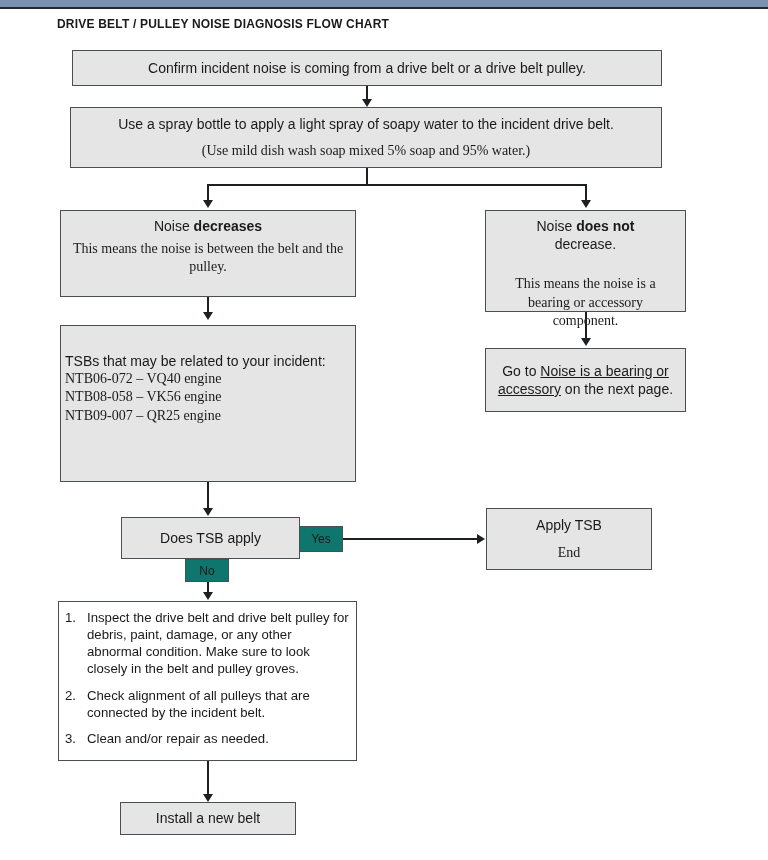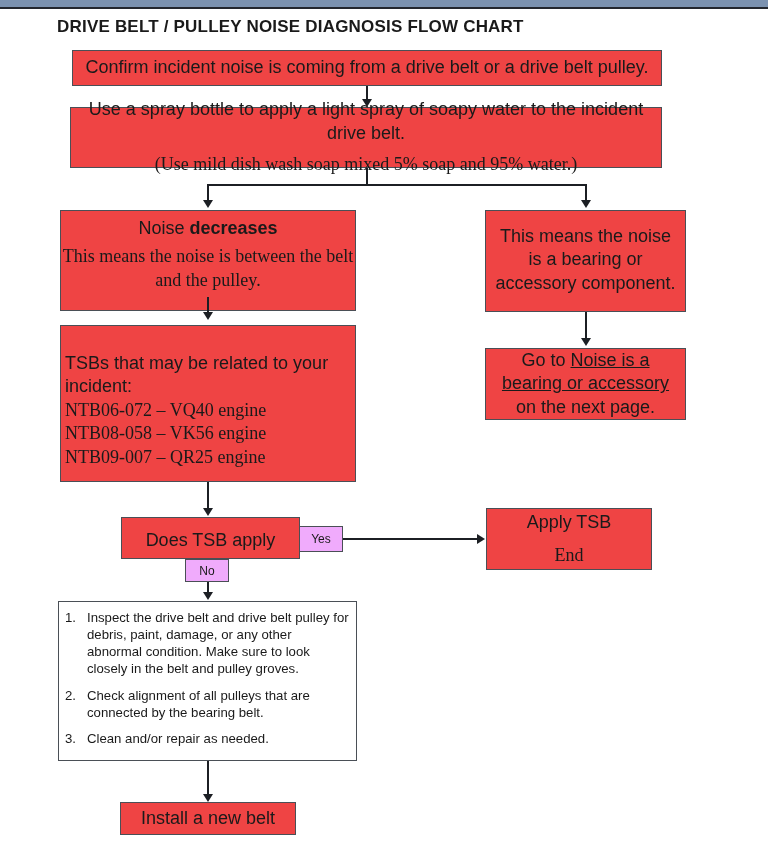--- a/index.html
+++ b/index.html
@@ -32,53 +32,53 @@
     width: 768px;
     height: 2px;
     background: #23272e;
   }
 
   
   #page-title {
     position: absolute;
     left: 57px;
     top: 17px;
-    font-size: 17px;
+    font-size: 12px;
     font-weight: bold;
     letter-spacing: 0.2px;
     white-space: nowrap;
   }
 
   
   .box {
     position: absolute;
     box-sizing: border-box;
     border: 1.6px solid #4a4f56;
-    background: #ef4444;
-    font-size: 18px;
+    background: #e5e5e5;
+    font-size: 14px;
     line-height: 1.30;
     color: #1a1a1a;
     display: flex;
     flex-direction: column;
     justify-content: center;
   }
   .box.center { text-align: center; }
   .box.pad { padding: 5px 9px; }
   .box p { margin: 0; }
   .box p + p { margin-top: 8px; font-family: Liberation Serif, serif; }
 
   b, .bold { font-weight: bold; }
   .uline { text-decoration: underline; }
 
   
   .tab {
     position: absolute;
     box-sizing: border-box;
     border: 1.4px solid #4a4f56;
-    background: #f0abfc;
+    background: #0f766e;
     font-size: 12px;
     display: flex;
     align-items: center;
     justify-content: center;
     z-index: 5;
   }
 
   
   .vline, .hline {
     position: absolute;
@@ -143,38 +143,42 @@
   <p>(Use mild dish wash soap mixed 5% soap and 95% water.)</p>
 </div>
 
 <div class="vline" style="left:366px; top:168px; height:17px;"></div>
 <div class="hline" style="left:207px; top:184px; width:378px;"></div>
 <div class="vline" style="left:207px; top:184px; height:18px;"></div>
 <div class="arrow-down" style="left:203px; top:200px;"></div>
 <div class="vline" style="left:585px; top:184px; height:18px;"></div>
 <div class="arrow-down" style="left:581px; top:200px;"></div>
 
-<div class="box center" style="left:60px; top:210px; width:296px; height:101px; justify-content:flex-start; padding-top:6px;">
+<div class="box center" style="left:60px; top:210px; width:296px; height:87px; justify-content:flex-start; padding-top:6px;">
   <p>
     <span>Noise </span><b>decreases</b>
   </p>
   <p style="margin-top:5px;">This means the noise is between the belt and the pulley.</p>
 </div>
 
 <div class="box center" style="left:485px; top:210px; width:201px; height:102px; justify-content:flex-start; padding:6px 8px;">
-  <p style="margin-top:8px;">This means the noise is a bearing or accessory component.</p>
+  <p>
+    <span>Noise </span><b>does not</b><br>
+    <span>decrease.</span>
+  </p>
+  <p style="margin-top:22px;">This means the noise is a bearing or accessory component.</p>
 </div>
 
 <div class="vline" style="left:207px; top:297px; height:15px;"></div>
 <div class="arrow-down" style="left:203px; top:312px;"></div>
 
 <div class="vline" style="left:585px; top:312px; height:26px;"></div>
 <div class="arrow-down" style="left:581px; top:338px;"></div>
 
-<div class="box center pad" style="left:485px; top:348px; width:201px; height:72px;">
+<div class="box center pad" style="left:485px; top:348px; width:201px; height:64px;">
   <p>
     <span>Go to </span><span class="uline">Noise is a bearing or accessory</span><span> on the next page.</span>
   </p>
 </div>
 
 <div class="box" style="left:60px; top:325px; width:296px; height:157px; justify-content:flex-start; padding:14px 0 0 0;">
   <p style="margin-top:12px; padding-left:4px;">TSBs that may be related to your incident:</p>
   <p style="margin-top:0; padding-left:4px;">NTB06-072 – VQ40 engine</p>
   <p style="margin-top:0; padding-left:4px;">NTB08-058 – VK56 engine</p>
   <p style="margin-top:0; padding-left:4px;">NTB09-007 – QR25 engine</p>
@@ -200,21 +204,21 @@
   <p style="margin-top:9px;">End</p>
 </div>
 
 <div class="numlist" style="left:58px; top:601px; width:299px; height:160px;">
   <div class="li">
     <span class="num">1.</span>
     <span class="txt">Inspect the drive belt and drive belt pulley for debris, paint, damage, or any other abnormal condition. Make sure to look closely in the belt and pulley groves.</span>
   </div>
   <div class="li">
     <span class="num">2.</span>
-    <span class="txt">Check alignment of all pulleys that are connected by the bearing belt.</span>
+    <span class="txt">Check alignment of all pulleys that are connected by the incident belt.</span>
   </div>
   <div class="li">
     <span class="num">3.</span>
     <span class="txt">Clean and/or repair as needed.</span>
   </div>
 </div>
 
 <div class="vline" style="left:207px; top:761px; height:34px;"></div>
 <div class="arrow-down" style="left:203px; top:794px;"></div>
 

